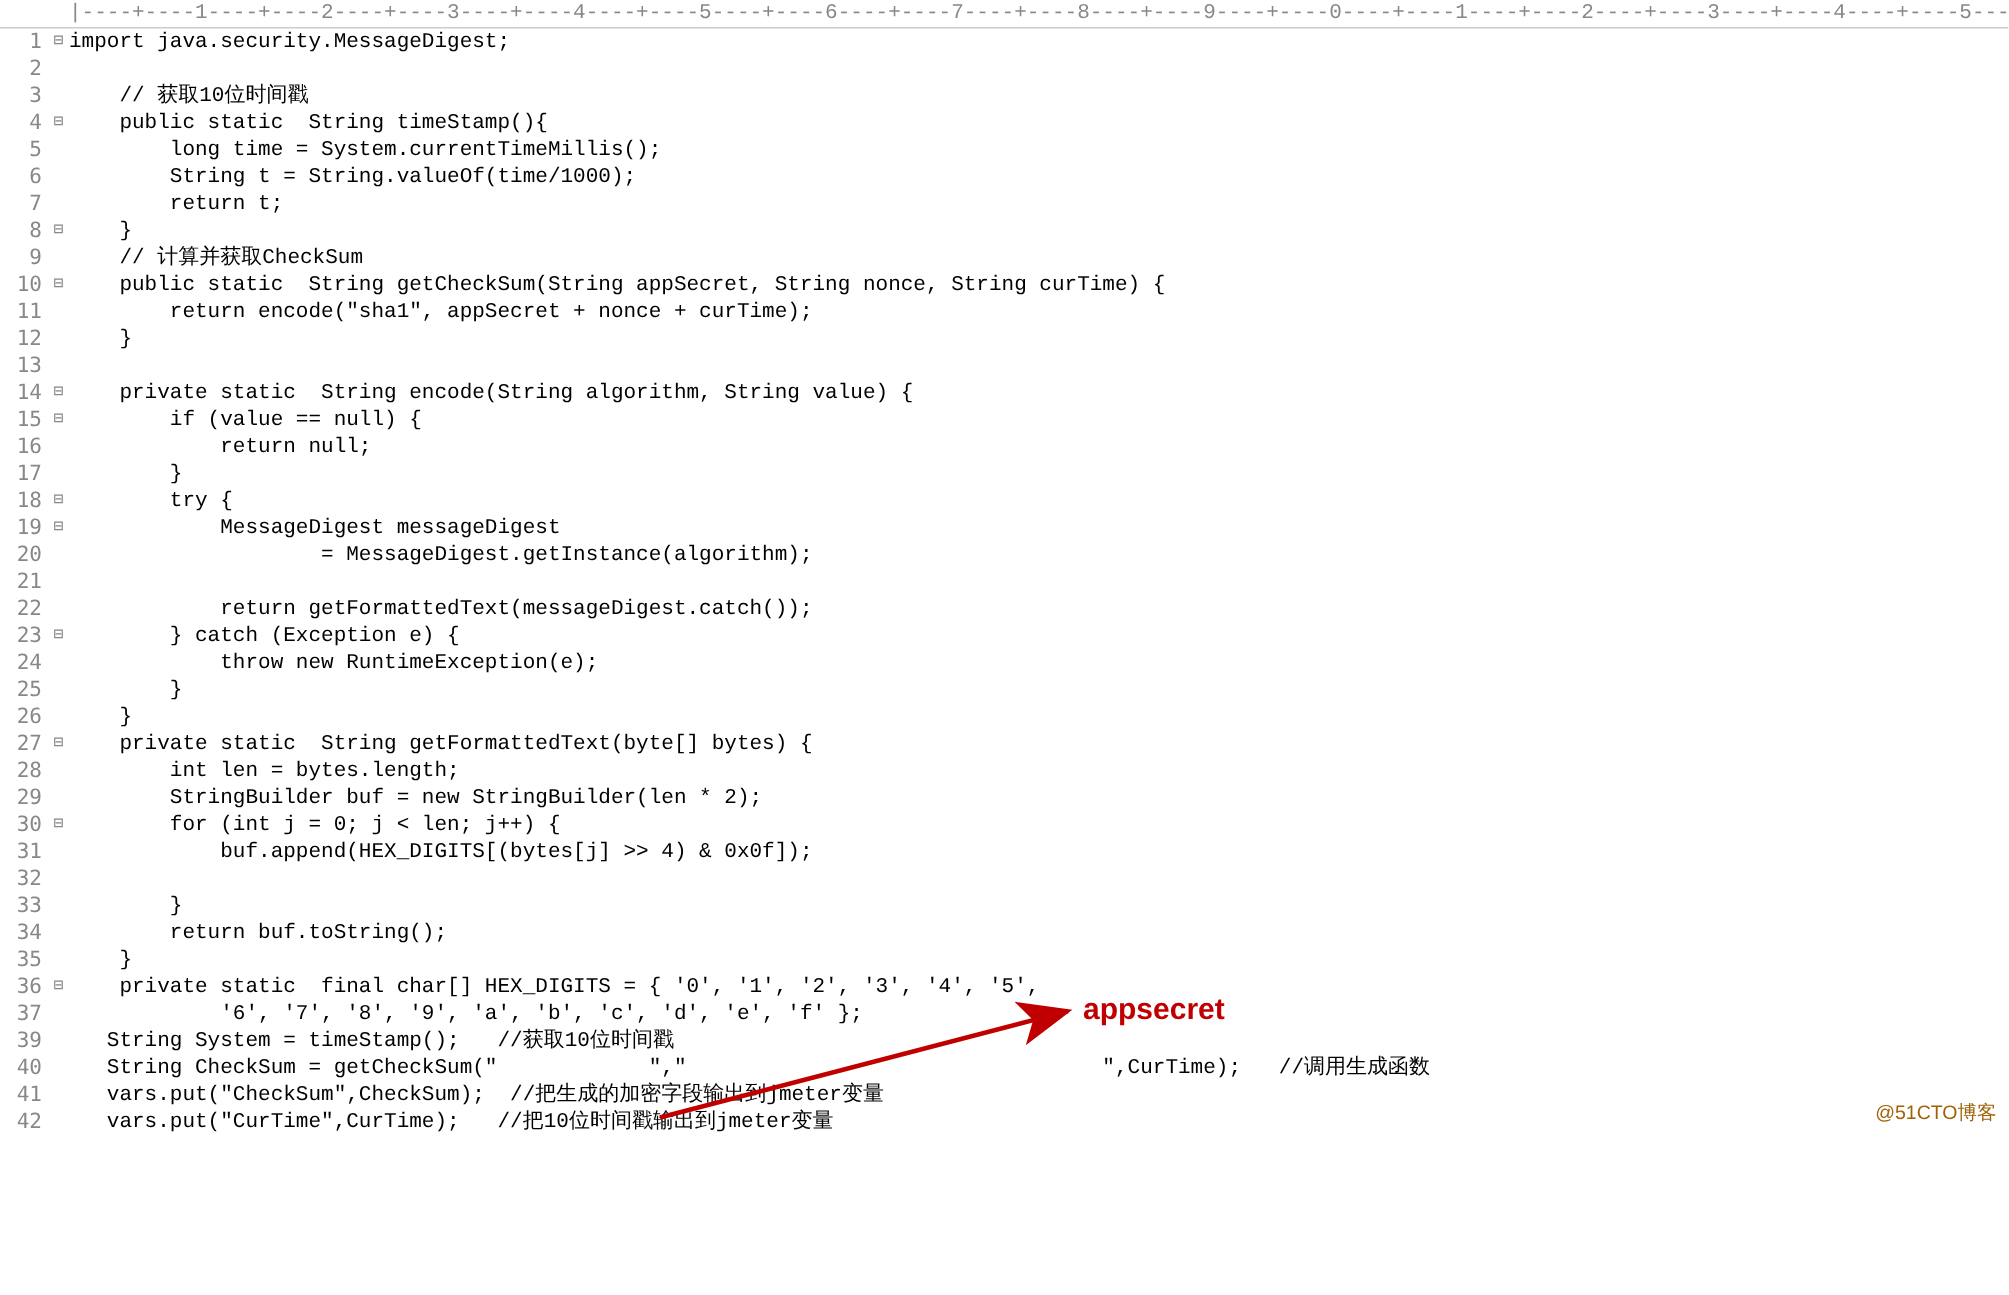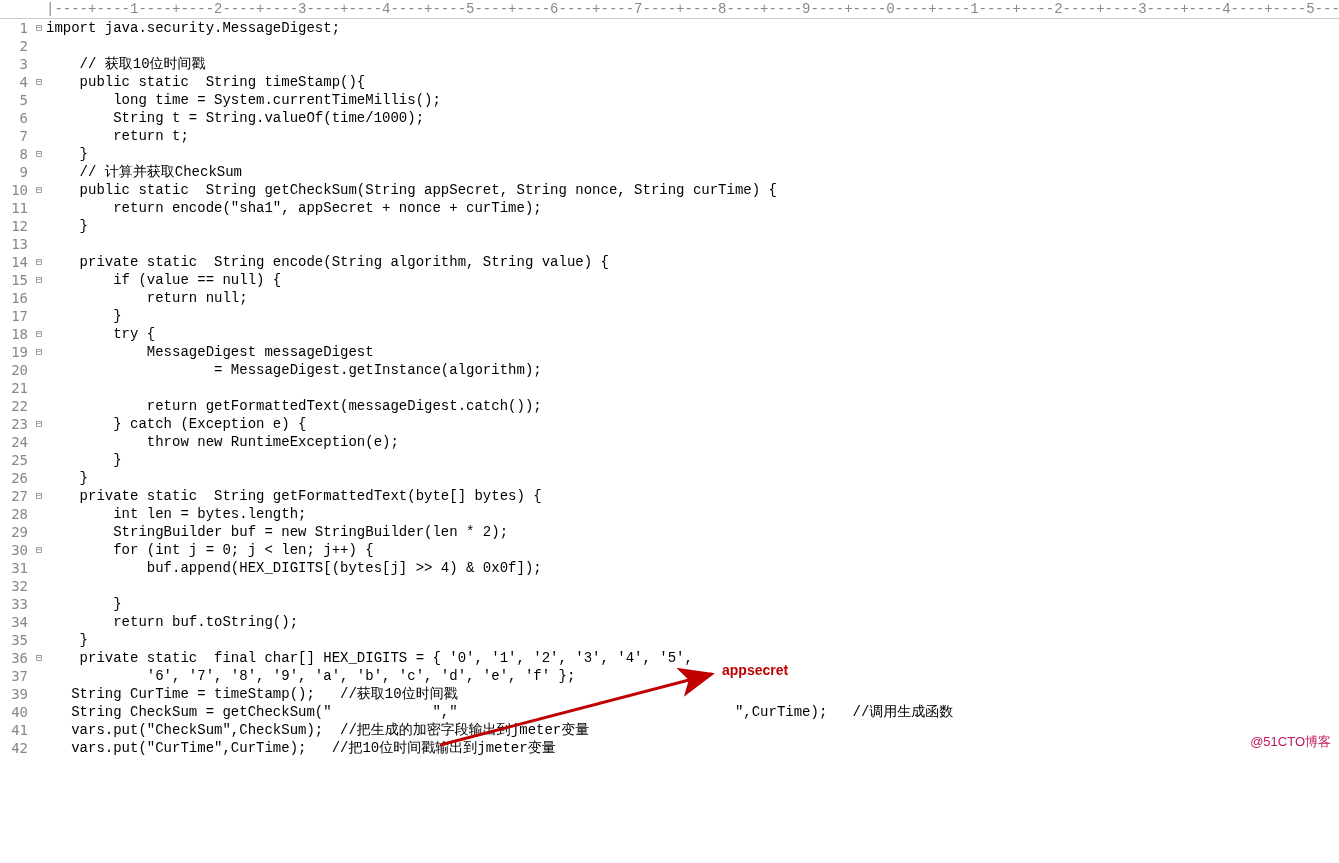--- a/index.html
+++ b/index.html
@@ -5,22 +5,22 @@
   html,body{margin:0;padding:0;background:#fff;font-family:Consolas,"Courier New",monospace;font-size:14px;color:#000;}
   .editor{position:relative;width:1339px;}
   .ruler{white-space:pre;font-family:Consolas,"Courier New",monospace;font-size:14px;
          color:#888;border-bottom:1px solid #ccc;padding-left:46px;height:18px;line-height:18px;
          overflow:hidden;letter-spacing:0;}
   .code{position:relative;}
   .row{display:flex;align-items:flex-start;height:18px;line-height:18px;}
   .lnum{width:28px;text-align:right;color:#888;padding-right:4px;font-family:Consolas,monospace;}
   .fold{width:14px;text-align:center;color:#888;font-size:11px;line-height:18px;}
   .src{white-space:pre;font-family:Consolas,"Courier New",monospace;}
-  .ann{position:absolute;font-family:Arial,sans-serif;font-weight:bold;color:#c00000;font-size:14px;}
-  .watermark{position:absolute;right:8px;bottom:6px;color:#be185d;font-size:13px;font-family:Arial,"Microsoft YaHei",sans-serif;}
+  .ann{position:absolute;font-family:Arial,sans-serif;font-weight:bold;color:#c00000;font-size:20px;}
+  .watermark{position:absolute;right:8px;bottom:6px;color:#a16207;font-size:13px;font-family:Arial,"Microsoft YaHei",sans-serif;}
   svg.arrows{position:absolute;left:0;top:0;pointer-events:none;}
 </style>
 </head>
 <body>
 
 <div class="editor">
   <div class="ruler">|----+----1----+----2----+----3----+----4----+----5----+----6----+----7----+----8----+----9----+----0----+----1----+----2----+----3----+----4----+----5----+----6--</div>
   <div class="code" id="code">
       <div class="row">
         <div class="lnum">1</div>
@@ -201,21 +201,21 @@
         <div class="src">    private static  final char[] HEX_DIGITS = { '0', '1', '2', '3', '4', '5',</div>
       </div>
       <div class="row">
         <div class="lnum">37</div>
         <div class="fold"></div>
         <div class="src">            '6', '7', '8', '9', 'a', 'b', 'c', 'd', 'e', 'f' };</div>
       </div>
       <div class="row">
         <div class="lnum">39</div>
         <div class="fold"></div>
-        <div class="src">   String CurTime = timeStamp();   //获取10位时间戳</div>
+        <div class="src">   String System = timeStamp();   //获取10位时间戳</div>
       </div>
       <div class="row">
         <div class="lnum">40</div>
         <div class="fold"></div>
         <div class="src">   String CheckSum = getCheckSum("            ","                                 ",CurTime);   //调用生成函数</div>
       </div>
       <div class="row">
         <div class="lnum">41</div>
         <div class="fold"></div>
         <div class="src">   vars.put("CheckSum",CheckSum);  //把生成的加密字段输出到jmeter变量</div>

